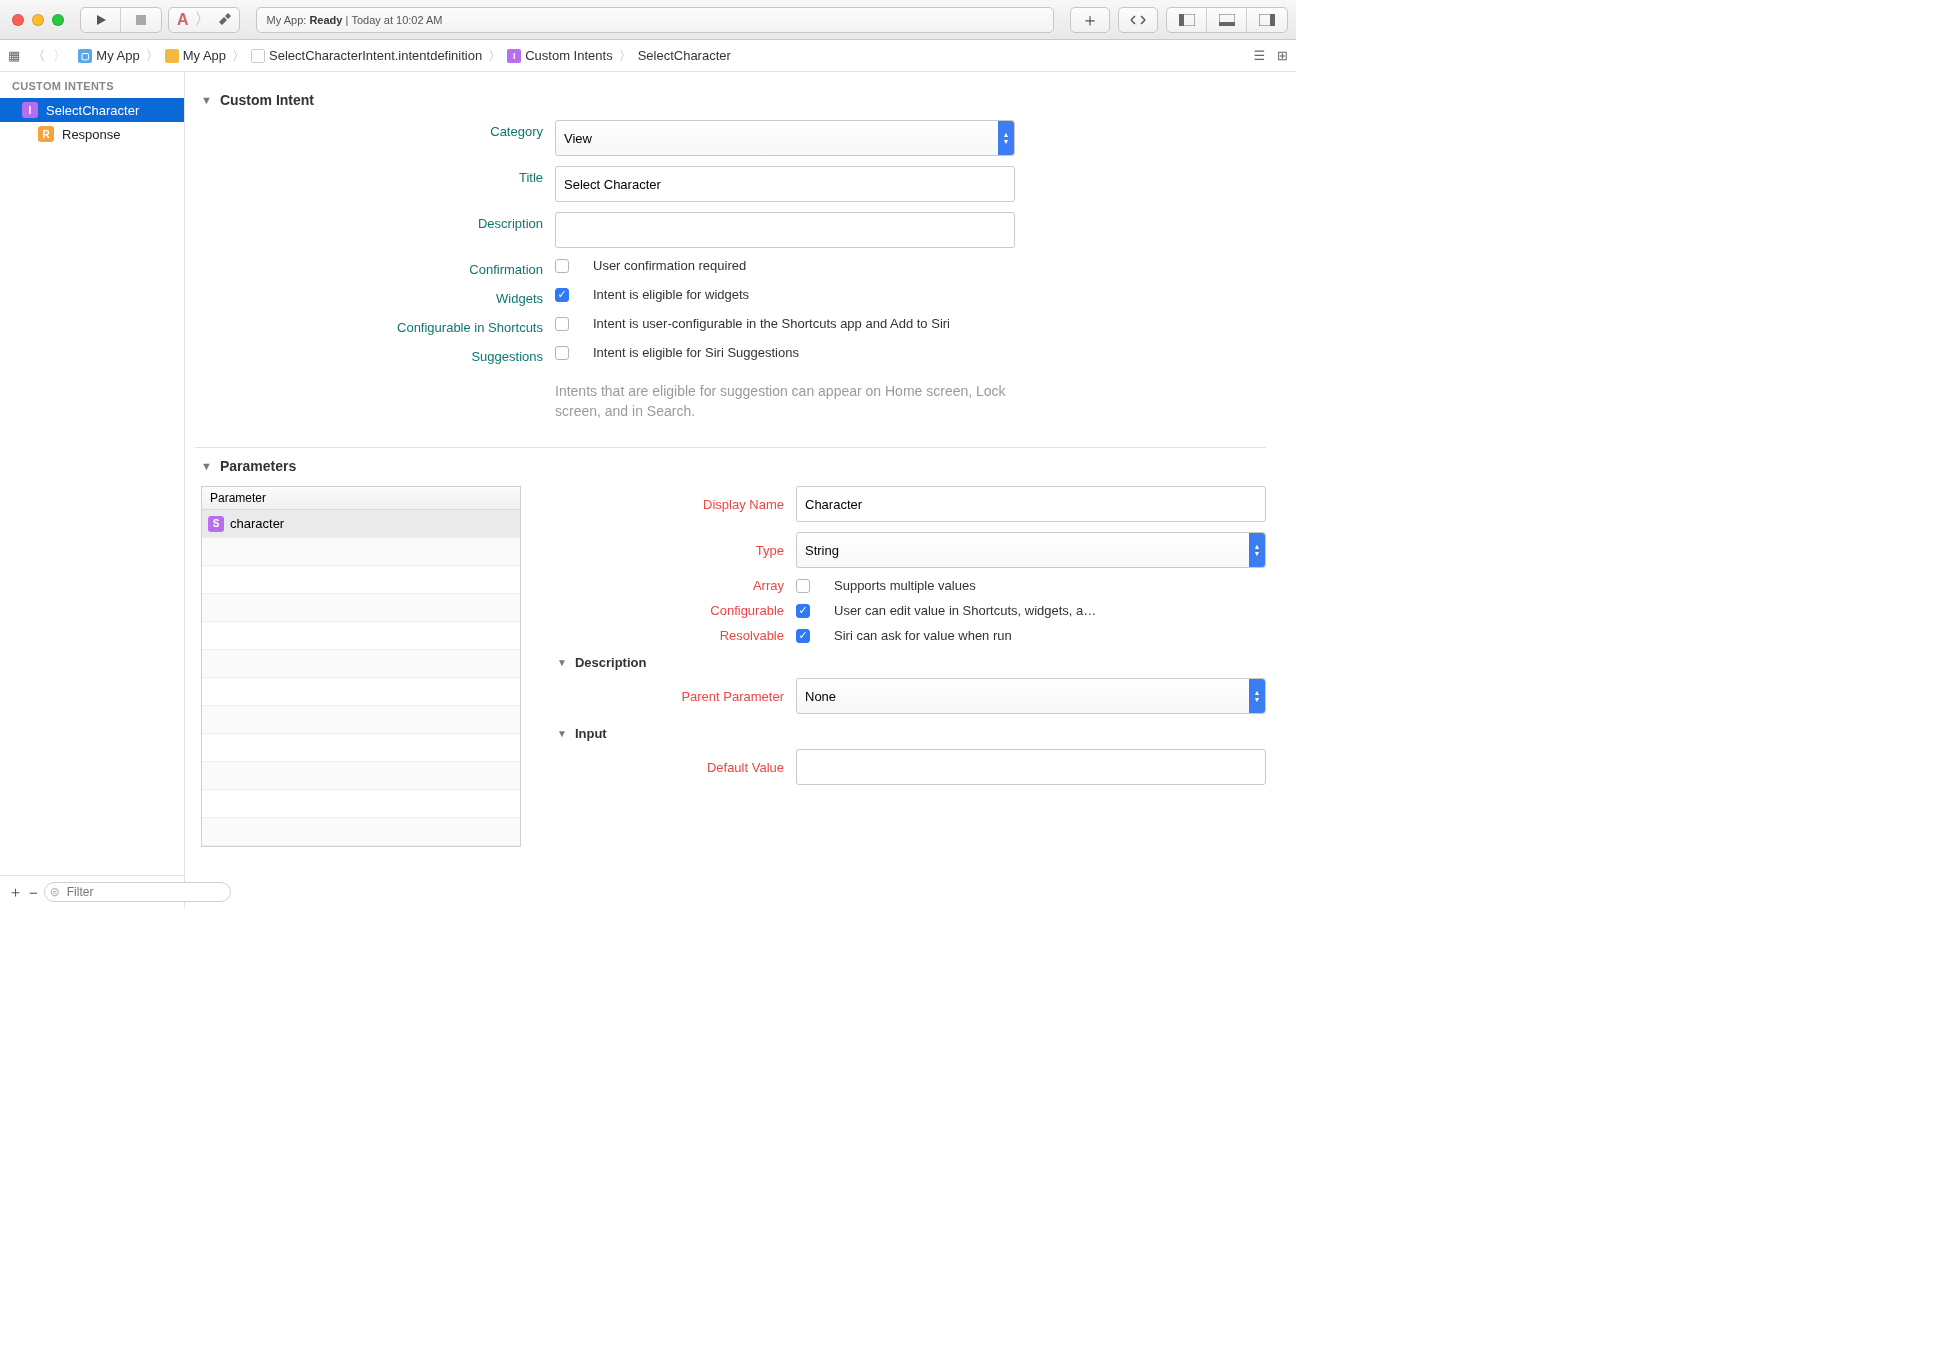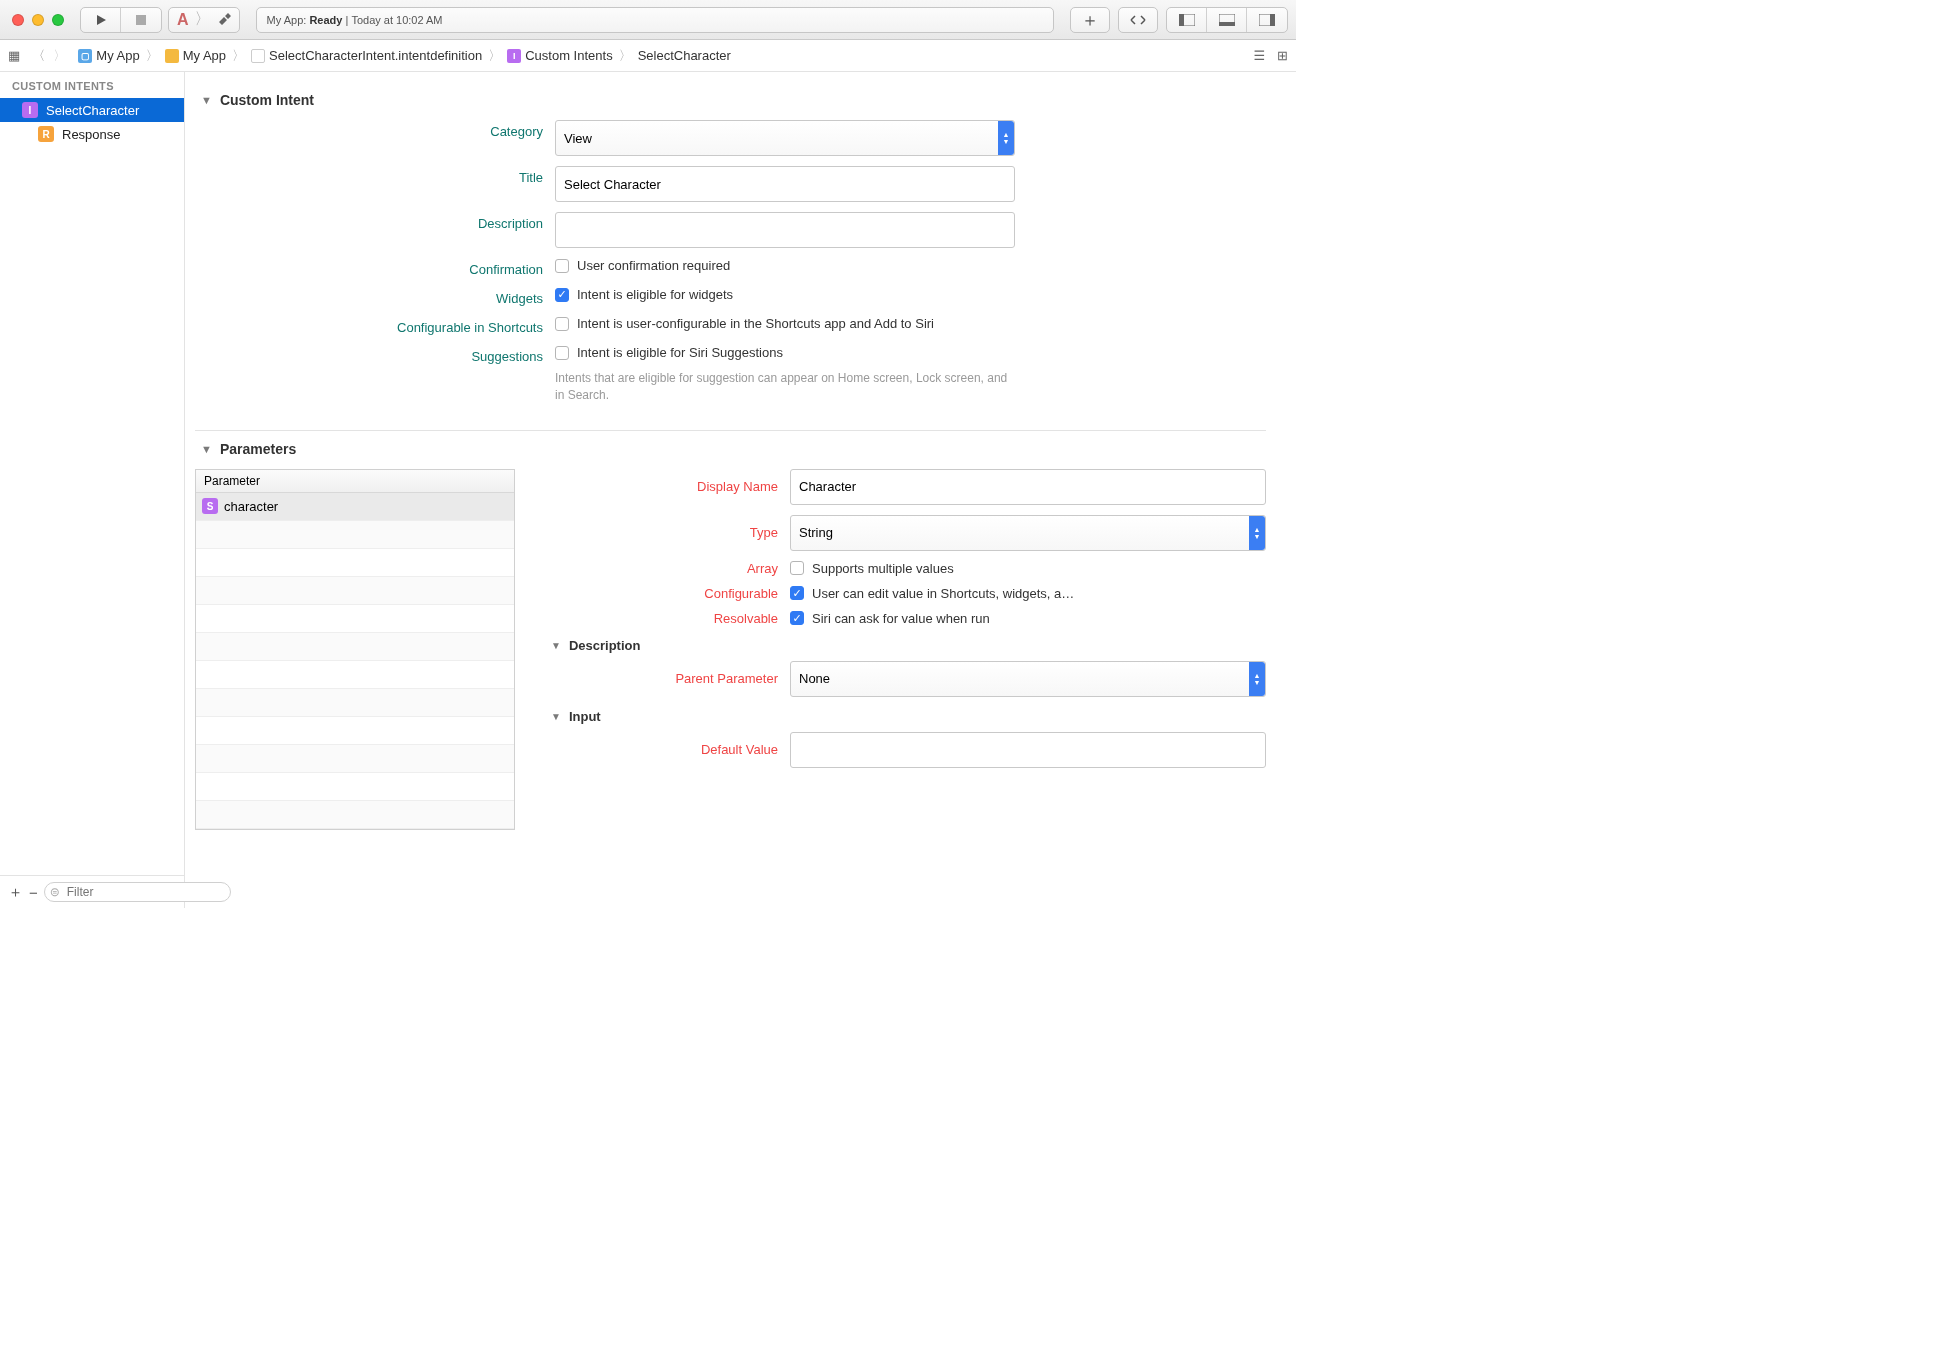--- a/index.html
+++ b/index.html
@@ -47,28 +47,28 @@
 .sec-title .tri { color:#7a7a7a; font-size:11px;}
 .sub-title { display:flex; align-items:center; gap:8px; font-size:13px; font-weight:700; color:#333; padding-left:6px; margin:12px 0 8px 230px;}
 .sub-title .tri { color:#7a7a7a; font-size:10px;}
 
 .form-row { display:flex; align-items:flex-start; margin-bottom:10px; }
 .form-label { width:360px; text-align:right; padding-right:12px; font-size:13px; color:#0f766e; padding-top:4px;}
 .form-control { flex:1; max-width:460px;}
 input[type=text].field, .select { width:100%; height:36px; border:1px solid #c9c9c9; border-radius:3px; font-size:13px; padding:0 8px; background:#fff;}
 .select { display:flex; align-items:center; position:relative; background:linear-gradient(#fff,#f7f7f7);}
 .select .stepper{ position:absolute; right:0; top:0; bottom:0; width:16px; background:#3b7ef3; border-radius:0 3px 3px 0; display:flex; flex-direction:column; align-items:center; justify-content:center; color:#fff; font-size:7px; line-height:7px;}
-.check-row { display:flex; align-items:center; gap:8px; font-size:13px; color:#333;}
+.check-row { display:flex; align-items:center; gap:24px; font-size:13px; color:#333;}
 .checkbox { width:14px; height:14px; border:1px solid #b5b5b5; border-radius:3px; background:#fff; display:flex; align-items:center; justify-content:center; font-size:11px; color:#fff;}
 .checkbox.checked { background:#2f7af4; border-color:#2f7af4;}
-.hint { font-size:12px; color:#9a9a9a; margin-top:10px; line-height:1.4;}
+.hint { font-size:14px; color:#9a9a9a; margin-top:22px; line-height:1.4;}
 
 
 .params-area { display:flex; gap:30px; }
-.param-table { width:320px; border:1px solid #d0d0d0; font-size:13px; }
+.param-table { width:320px; border:1px solid #d0d0d0; font-size:13px; margin-left:6px;}
 .param-header { background:linear-gradient(#fbfbfb,#f0f0f0); border-bottom:1px solid #d8d8d8; padding:4px 8px; font-size:12px;}
 .param-row { height:28px; border-bottom:1px solid #eee; display:flex; align-items:center; padding:0 6px; gap:6px;}
 .param-row.sel { background:#eaeaea;}
 .param-row.empty { background:#fff;}
 .param-row:nth-child(odd).empty { background:#fafafa;}
 .param-icon { width:16px; height:16px; border-radius:3px; background:#b86cf0; color:#fff; font-size:10px; font-weight:700; display:flex; align-items:center; justify-content:center;}
 .param-details { flex:1;}
 .pd-row { display:flex; align-items:center; margin-bottom:10px;}
 .pd-label { width:245px; text-align:right; padding-right:12px; font-size:13px; color:#ef4444;}
 .pd-control { flex:1;}

